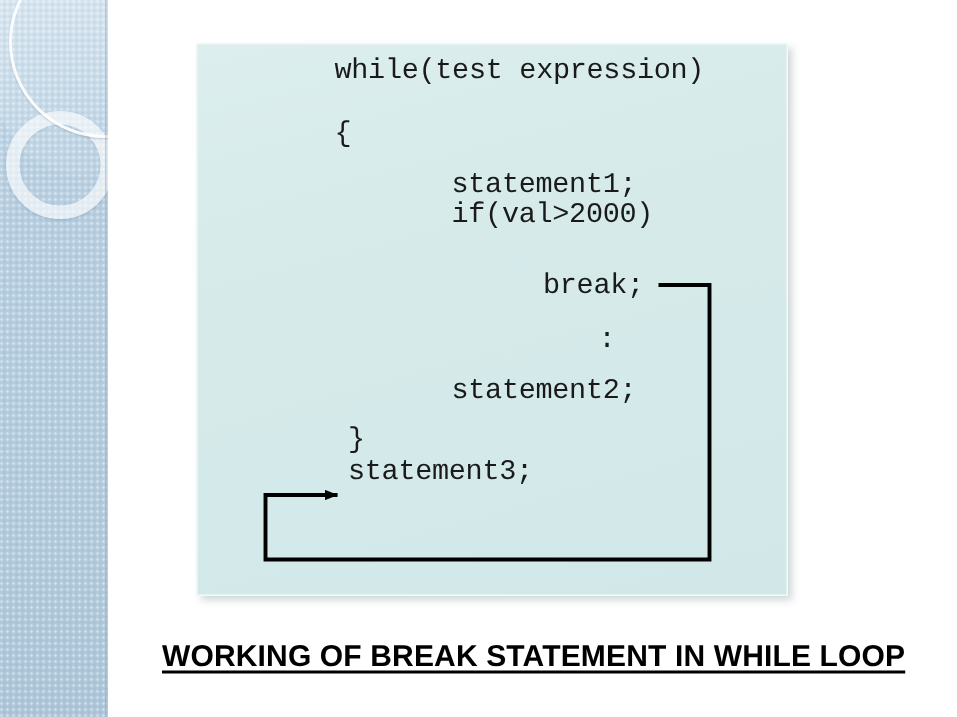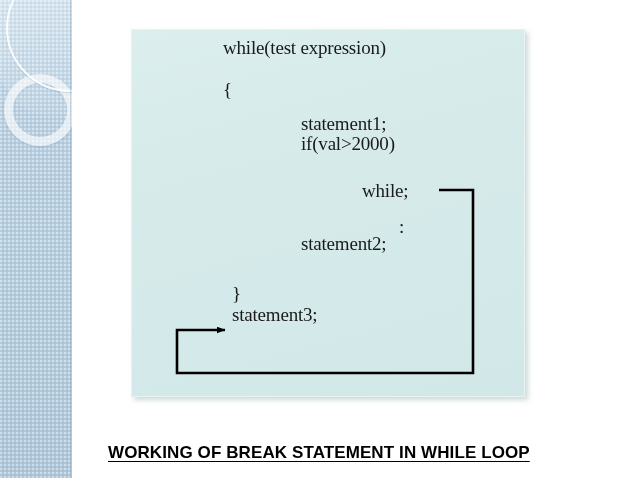--- a/index.html
+++ b/index.html
@@ -98,21 +98,21 @@
     height: 368px;
     background: linear-gradient(165deg, #dceeee 0%, #d6eaea 40%, #d2e8e8 100%);
     border: 1px solid #e6f3f3;
     box-sizing: border-box;
     box-shadow: 3px 3px 5px rgba(120,140,145,0.35);
   }
 
   .code-line {
     position: absolute;
     color: #1a1a1a;
-    font-family: Liberation Serif, serif;
+    font-family: Liberation Mono, monospace;
     font-size: 19px;
     line-height: 19px;
     white-space: pre;
     letter-spacing: -0.2px;
   }
 
   
   #flow-arrow {
     position: absolute;
     left: 131px;
@@ -122,27 +122,26 @@
     pointer-events: none;
   }
 
   
   #caption {
     position: absolute;
     left: 108px;
     top: 427px;
     font-family: "Liberation Sans", sans-serif;
     font-weight: bold;
-    font-size: 17px;
+    font-size: 20px;
     color: #000000;
     text-decoration: underline;
     text-underline-offset: 3px;
     letter-spacing: 0.1px;
     white-space: nowrap;
-    margin-top: 16px;
   }
 </style>
 </head>
 <body>
 
 <div id="slide" style="background: rgb(255, 255, 255);">
 
   <div id="sidebar">
     <div id="sidebar-texture"></div>
     <div id="sidebar-highlight"></div>
@@ -150,23 +149,23 @@
     <div class="ring-thin"></div>
     <div id="sidebar-edge"></div>
   </div>
 
   <div id="code-box">
     <div id="code-lines">
         <div class="code-line" style="left: 91px; top: 8px;">while(test expression)</div>
         <div class="code-line" style="left: 91px; top: 50px;">{</div>
         <div class="code-line" style="left: 169px; top: 84px;">statement1;</div>
         <div class="code-line" style="left: 169px; top: 104px;">if(val&gt;2000)</div>
-        <div class="code-line" style="left: 230px; top: 151px;">while;</div>
+        <div class="code-line" style="left: 230px; top: 151px;">break;</div>
         <div class="code-line" style="left: 267px; top: 187px;">:</div>
-        <div class="code-line" style="left: 169px; top: 204px;">statement2;</div>
+        <div class="code-line" style="left: 169px; top: 221px;">statement2;</div>
         <div class="code-line" style="left: 100px; top: 254px;">}</div>
         <div class="code-line" style="left: 100px; top: 275px;">statement3;</div>
       </div>
   </div>
 
   <svg id="flow-arrow" viewBox="0 0 394 368" width="394" height="368">
     <defs>
       <marker id="arrowhead" markerWidth="9" markerHeight="7" refX="8.5" refY="3.5" orient="auto" markerUnits="userSpaceOnUse">
         <polygon points="0 0, 9 3.5, 0 7" fill="#000000"></polygon>
       </marker>

